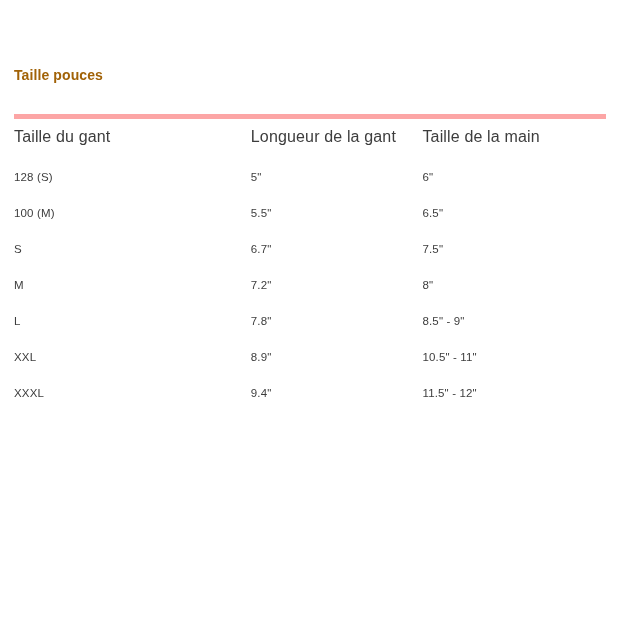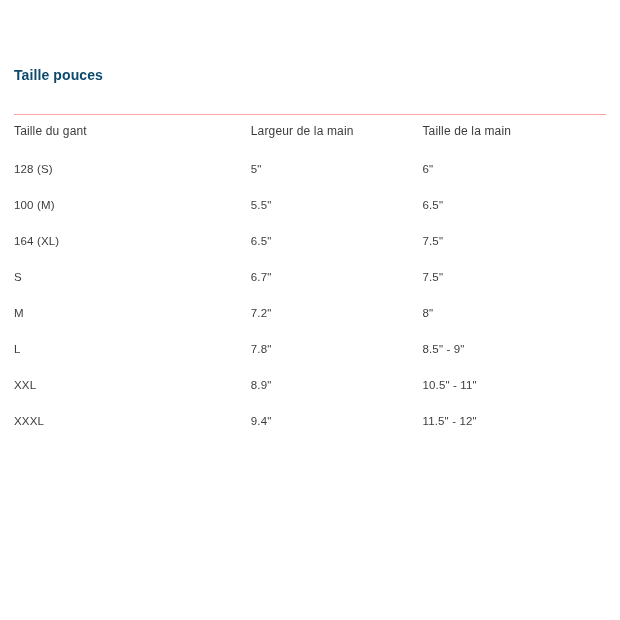--- a/index.html
+++ b/index.html
@@ -17,43 +17,43 @@
   .page {
     width: 620px;
     height: 620px;
     box-sizing: border-box;
     padding: 0 14px;
     position: relative;
   }
   .title {
     font-size: 14px;
     font-weight: bold;
-    color: #0c4a6e;
+    color: #a16207;
     letter-spacing: 0.1px;
     margin: 0;
     padding-top: 66px;
     padding-bottom: 0;
     line-height: 18px;
   }
   table.size-table {
     width: 100%;
     border-collapse: collapse;
     margin-top: 30px;
     table-layout: fixed;
   }
   table.size-table col.c1 { width: 40%; }
   table.size-table col.c2 { width: 29%; }
   table.size-table col.c3 { width: 31%; }
   table.size-table thead th {
     text-align: left;
-    font-size: 12px;
+    font-size: 16px;
     font-weight: normal;
     color: #3d3d3d;
     padding: 9px 0 16px 0;
-    border-top: 1px solid #fca5a5;
+    border-top: 5px solid #fca5a5;
     vertical-align: top;
     letter-spacing: 0.15px;
   }
   table.size-table tbody td {
     text-align: left;
     font-size: 11.5px;
     font-weight: normal;
     color: #3d3d3d;
     padding: 9px 0 9px 0;
     height: 18px;
@@ -70,39 +70,34 @@
 
   <table class="size-table">
     <colgroup>
       <col class="c1">
       <col class="c2">
       <col class="c3">
     </colgroup>
     <thead>
       <tr>
         <th>Taille du gant</th>
-        <th>Largeur de la main</th>
+        <th>Longueur de la gant</th>
         <th>Taille de la main</th>
       </tr>
     </thead>
     <tbody>
       <tr>
         <td>128 (S)</td>
         <td>5"</td>
         <td>6"</td>
       </tr>
       <tr>
         <td>100 (M)</td>
         <td>5.5"</td>
         <td>6.5"</td>
-      </tr>
-      <tr>
-        <td>164 (XL)</td>
-        <td>6.5"</td>
-        <td>7.5"</td>
       </tr>
       <tr>
         <td>S</td>
         <td>6.7"</td>
         <td>7.5"</td>
       </tr>
       <tr>
         <td>M</td>
         <td>7.2"</td>
         <td>8"</td>

